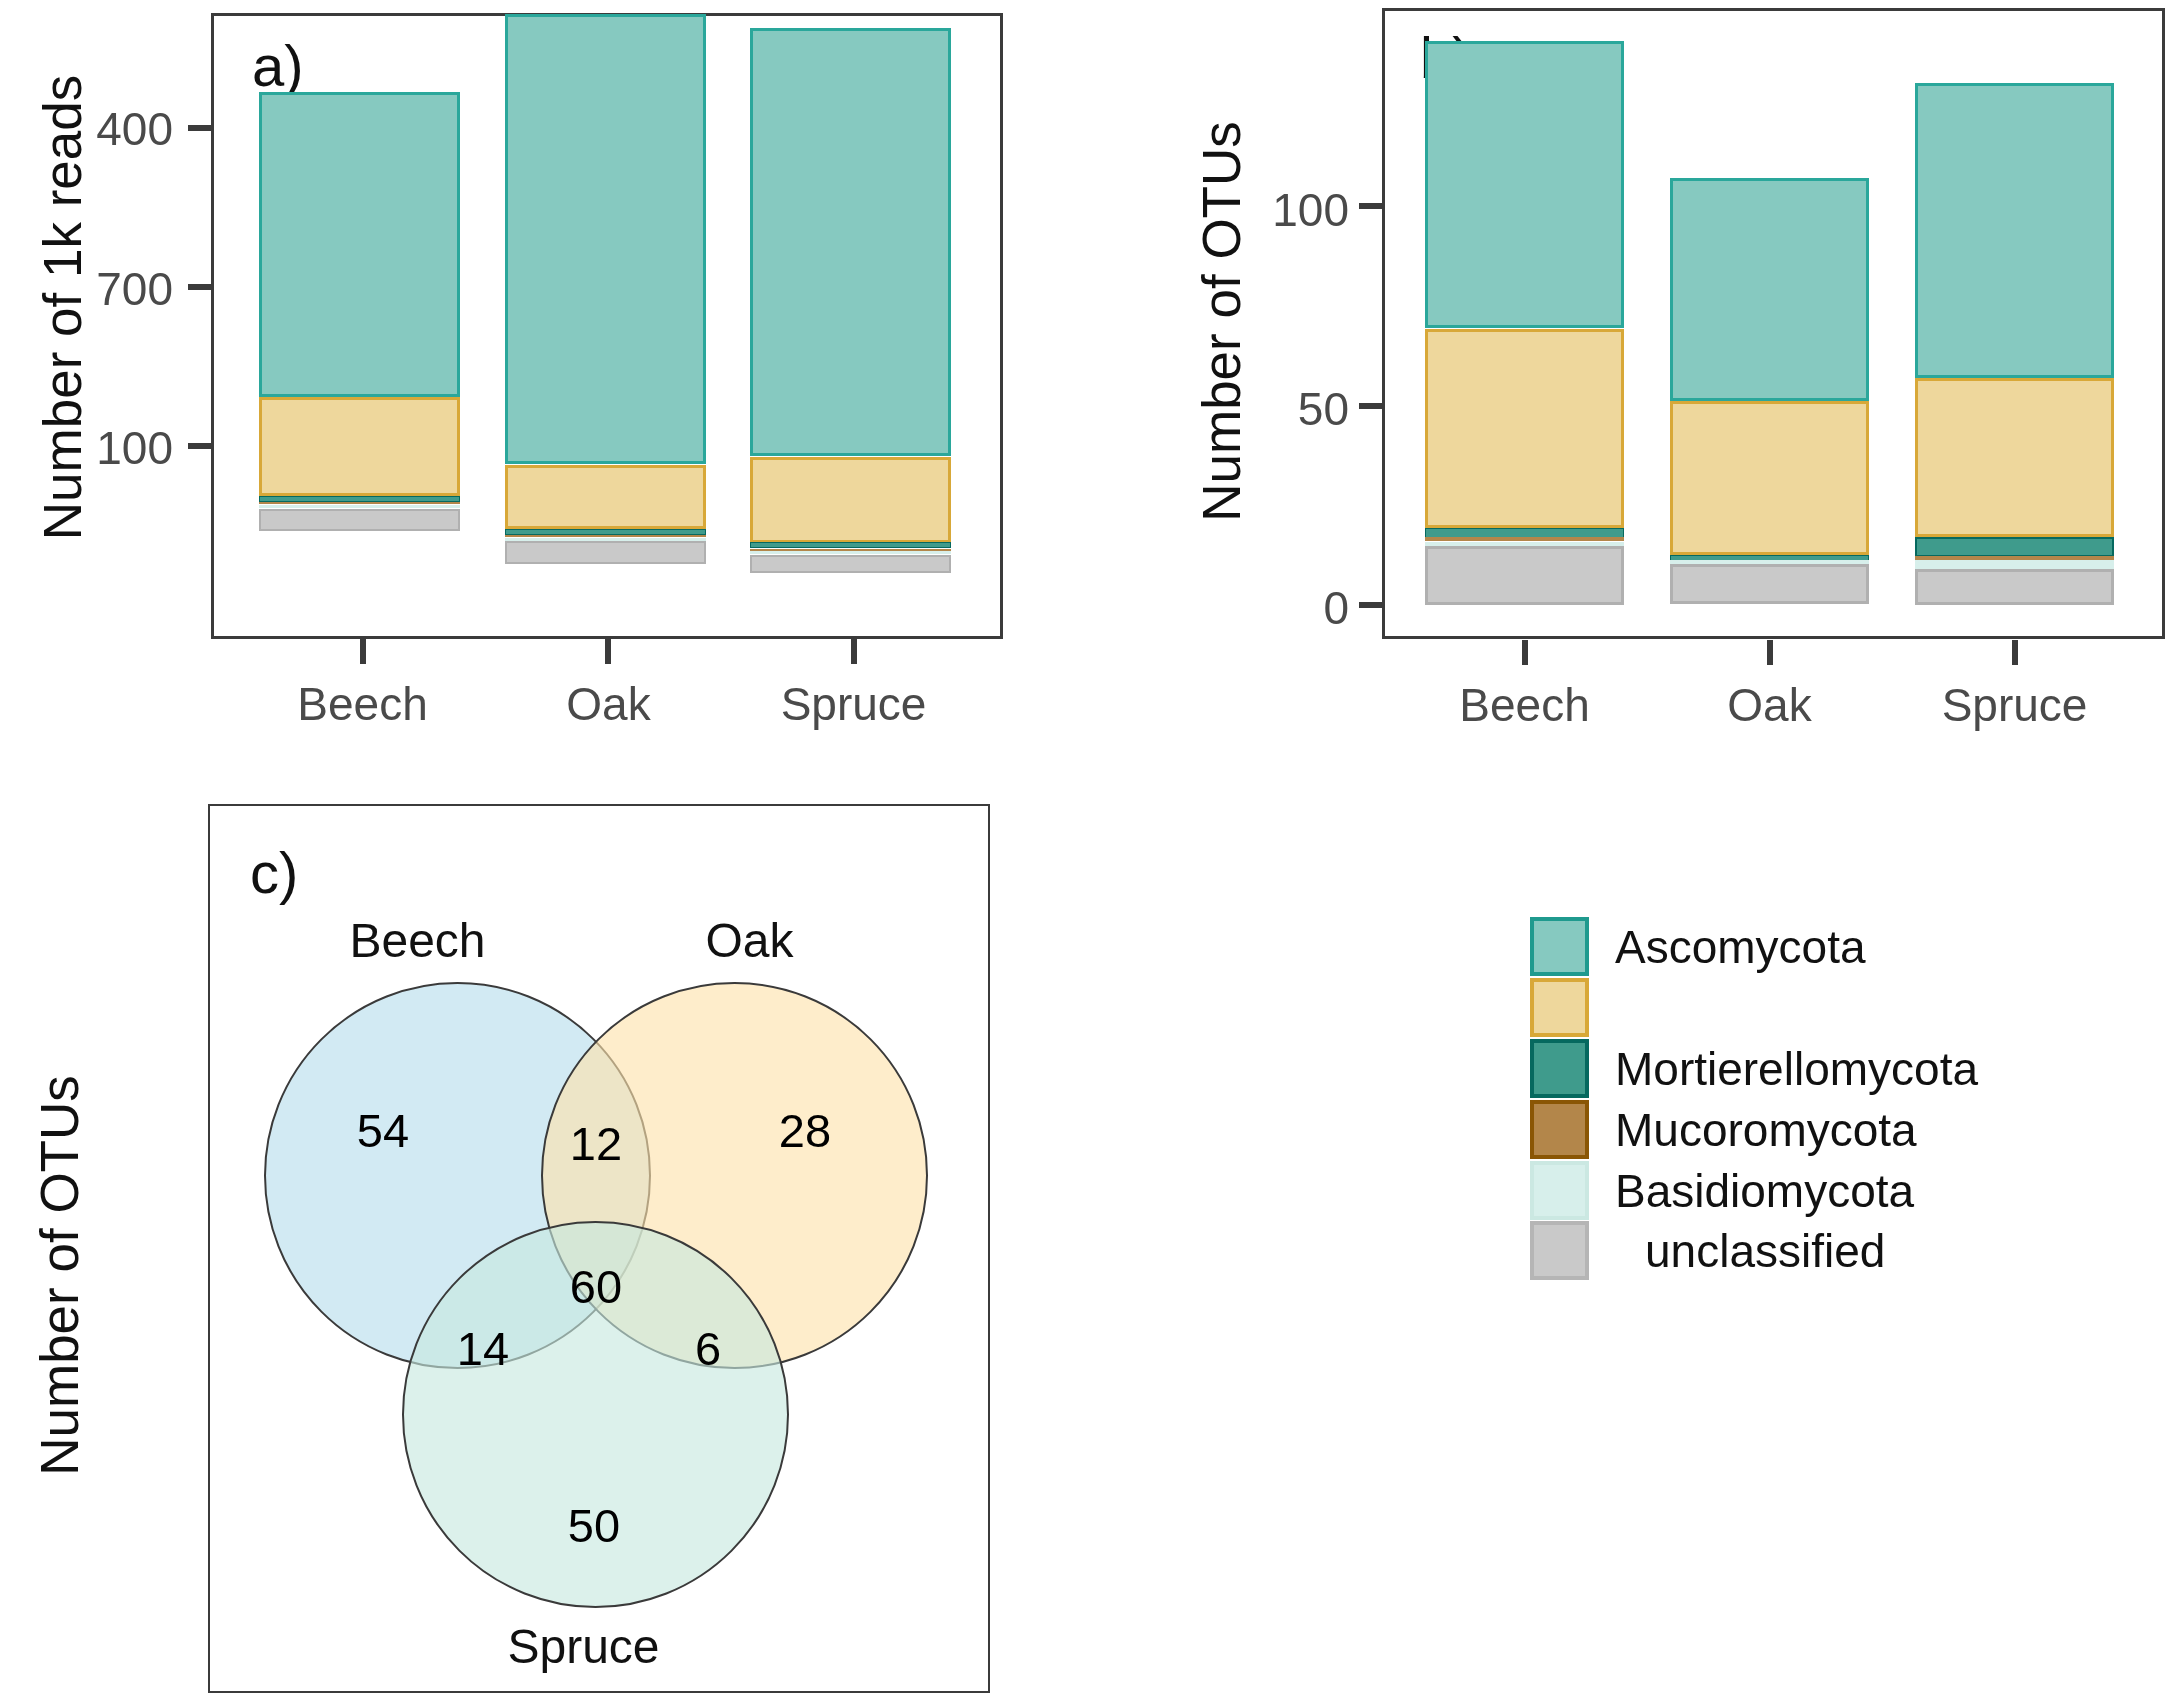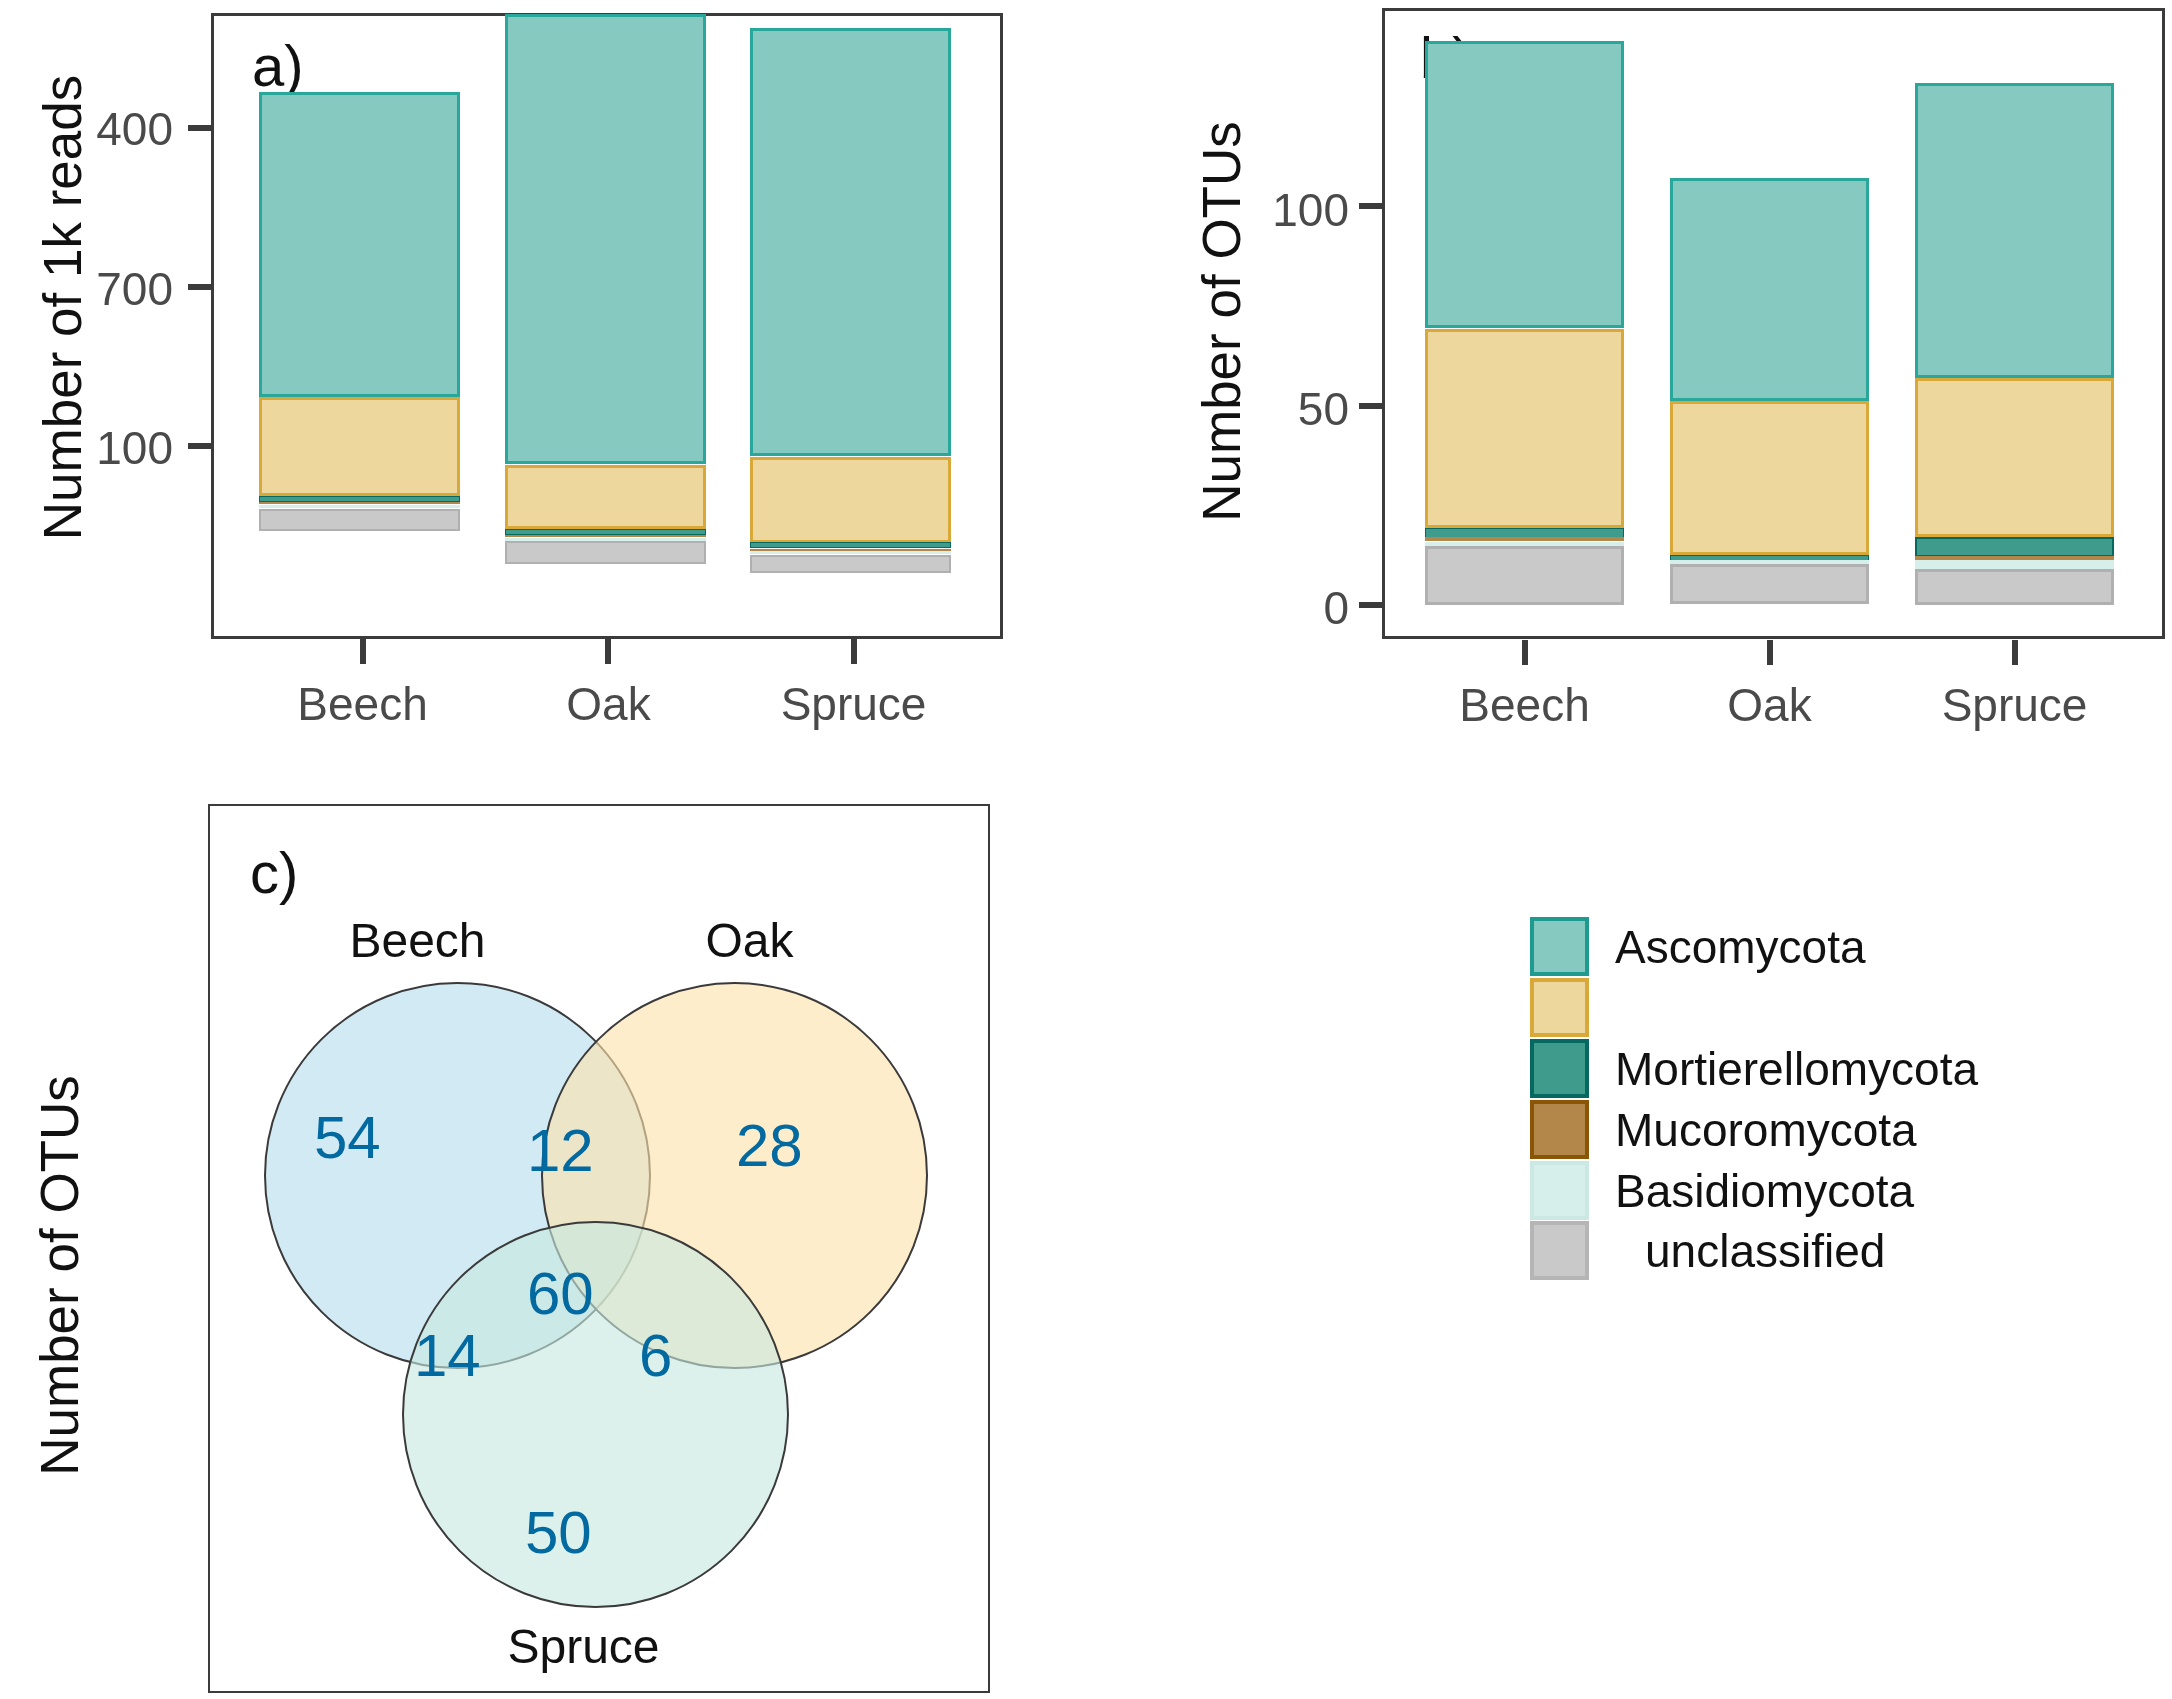--- a/index.html
+++ b/index.html
@@ -15,21 +15,21 @@
         font-size:53px;color:#111;white-space:nowrap;text-align:center;}
   .ytick-lab{position:absolute;font-size:46px;color:#4a4a4a;text-align:right;white-space:nowrap;}
   .xtick-lab{position:absolute;font-size:46px;color:#4a4a4a;text-align:center;white-space:nowrap;}
   .tick-mark{position:absolute;background:#3b3b3b;}
 
   
   .bar-seg{position:absolute;box-sizing:border-box;}
 
   
   .venn-circ{position:absolute;border-radius:50%;border:2.1px solid #3a3a3a;box-sizing:border-box;}
-  .venn-num{position:absolute;font-size:60px;color:#0369a1;white-space:nowrap;}
+  .venn-num{position:absolute;font-size:47px;color:#000000;text-align:center;white-space:nowrap;}
   .venn-lab{position:absolute;font-size:48px;color:#111;text-align:center;white-space:nowrap;}
 
   
   .legend{position:absolute;}
   .legend-row{position:absolute;display:flex;align-items:center;}
   .legend-swatch{width:59px;height:59px;box-sizing:border-box;border-width:4.8px;border-style:solid;}
   .legend-text{font-size:46px;color:#111;margin-left:26px;white-space:nowrap;}
 </style>
 </head>
 <body>
@@ -139,21 +139,21 @@
 
       <div class="venn-lab" style="left:62px;top:107px;width:291px;">Beech</div>
       <div class="venn-lab" style="left:394px;top:107px;width:291px;">Oak</div>
       <div class="venn-lab" style="left:228px;top:813px;width:291px;">Spruce</div>
 
       <div class="venn-circ" style="left:54px;top:176px;width:387px;height:387px;background:rgba(193,226,239,0.72);"></div>
       <div class="venn-circ" style="left:331px;top:176px;width:387px;height:387px;background:rgba(253,226,171,0.62);"></div>
       <div class="venn-circ" style="left:192px;top:415px;width:387px;height:387px;background:rgba(198,233,222,0.62);"></div>
 
       <div class="venn-num" style="left:104px;top:297px;width:138px;">54</div>
-      <div class="venn-num" style="left:526px;top:297px;width:138px;margin-top:8px;">28</div>
+      <div class="venn-num" style="left:526px;top:297px;width:138px;">28</div>
       <div class="venn-num" style="left:315px;top:692px;width:138px;">50</div>
       <div class="venn-num" style="left:317px;top:310px;width:138px;">12</div>
       <div class="venn-num" style="left:204px;top:515px;width:138px;">14</div>
       <div class="venn-num" style="left:429px;top:515px;width:138px;">6</div>
       <div class="venn-num" style="left:317px;top:453px;width:138px;">60</div>
     </div>
   </div>
 
   <div class="legend" style="left:1530px;top:917px;width:588px;height:547px;">
 

